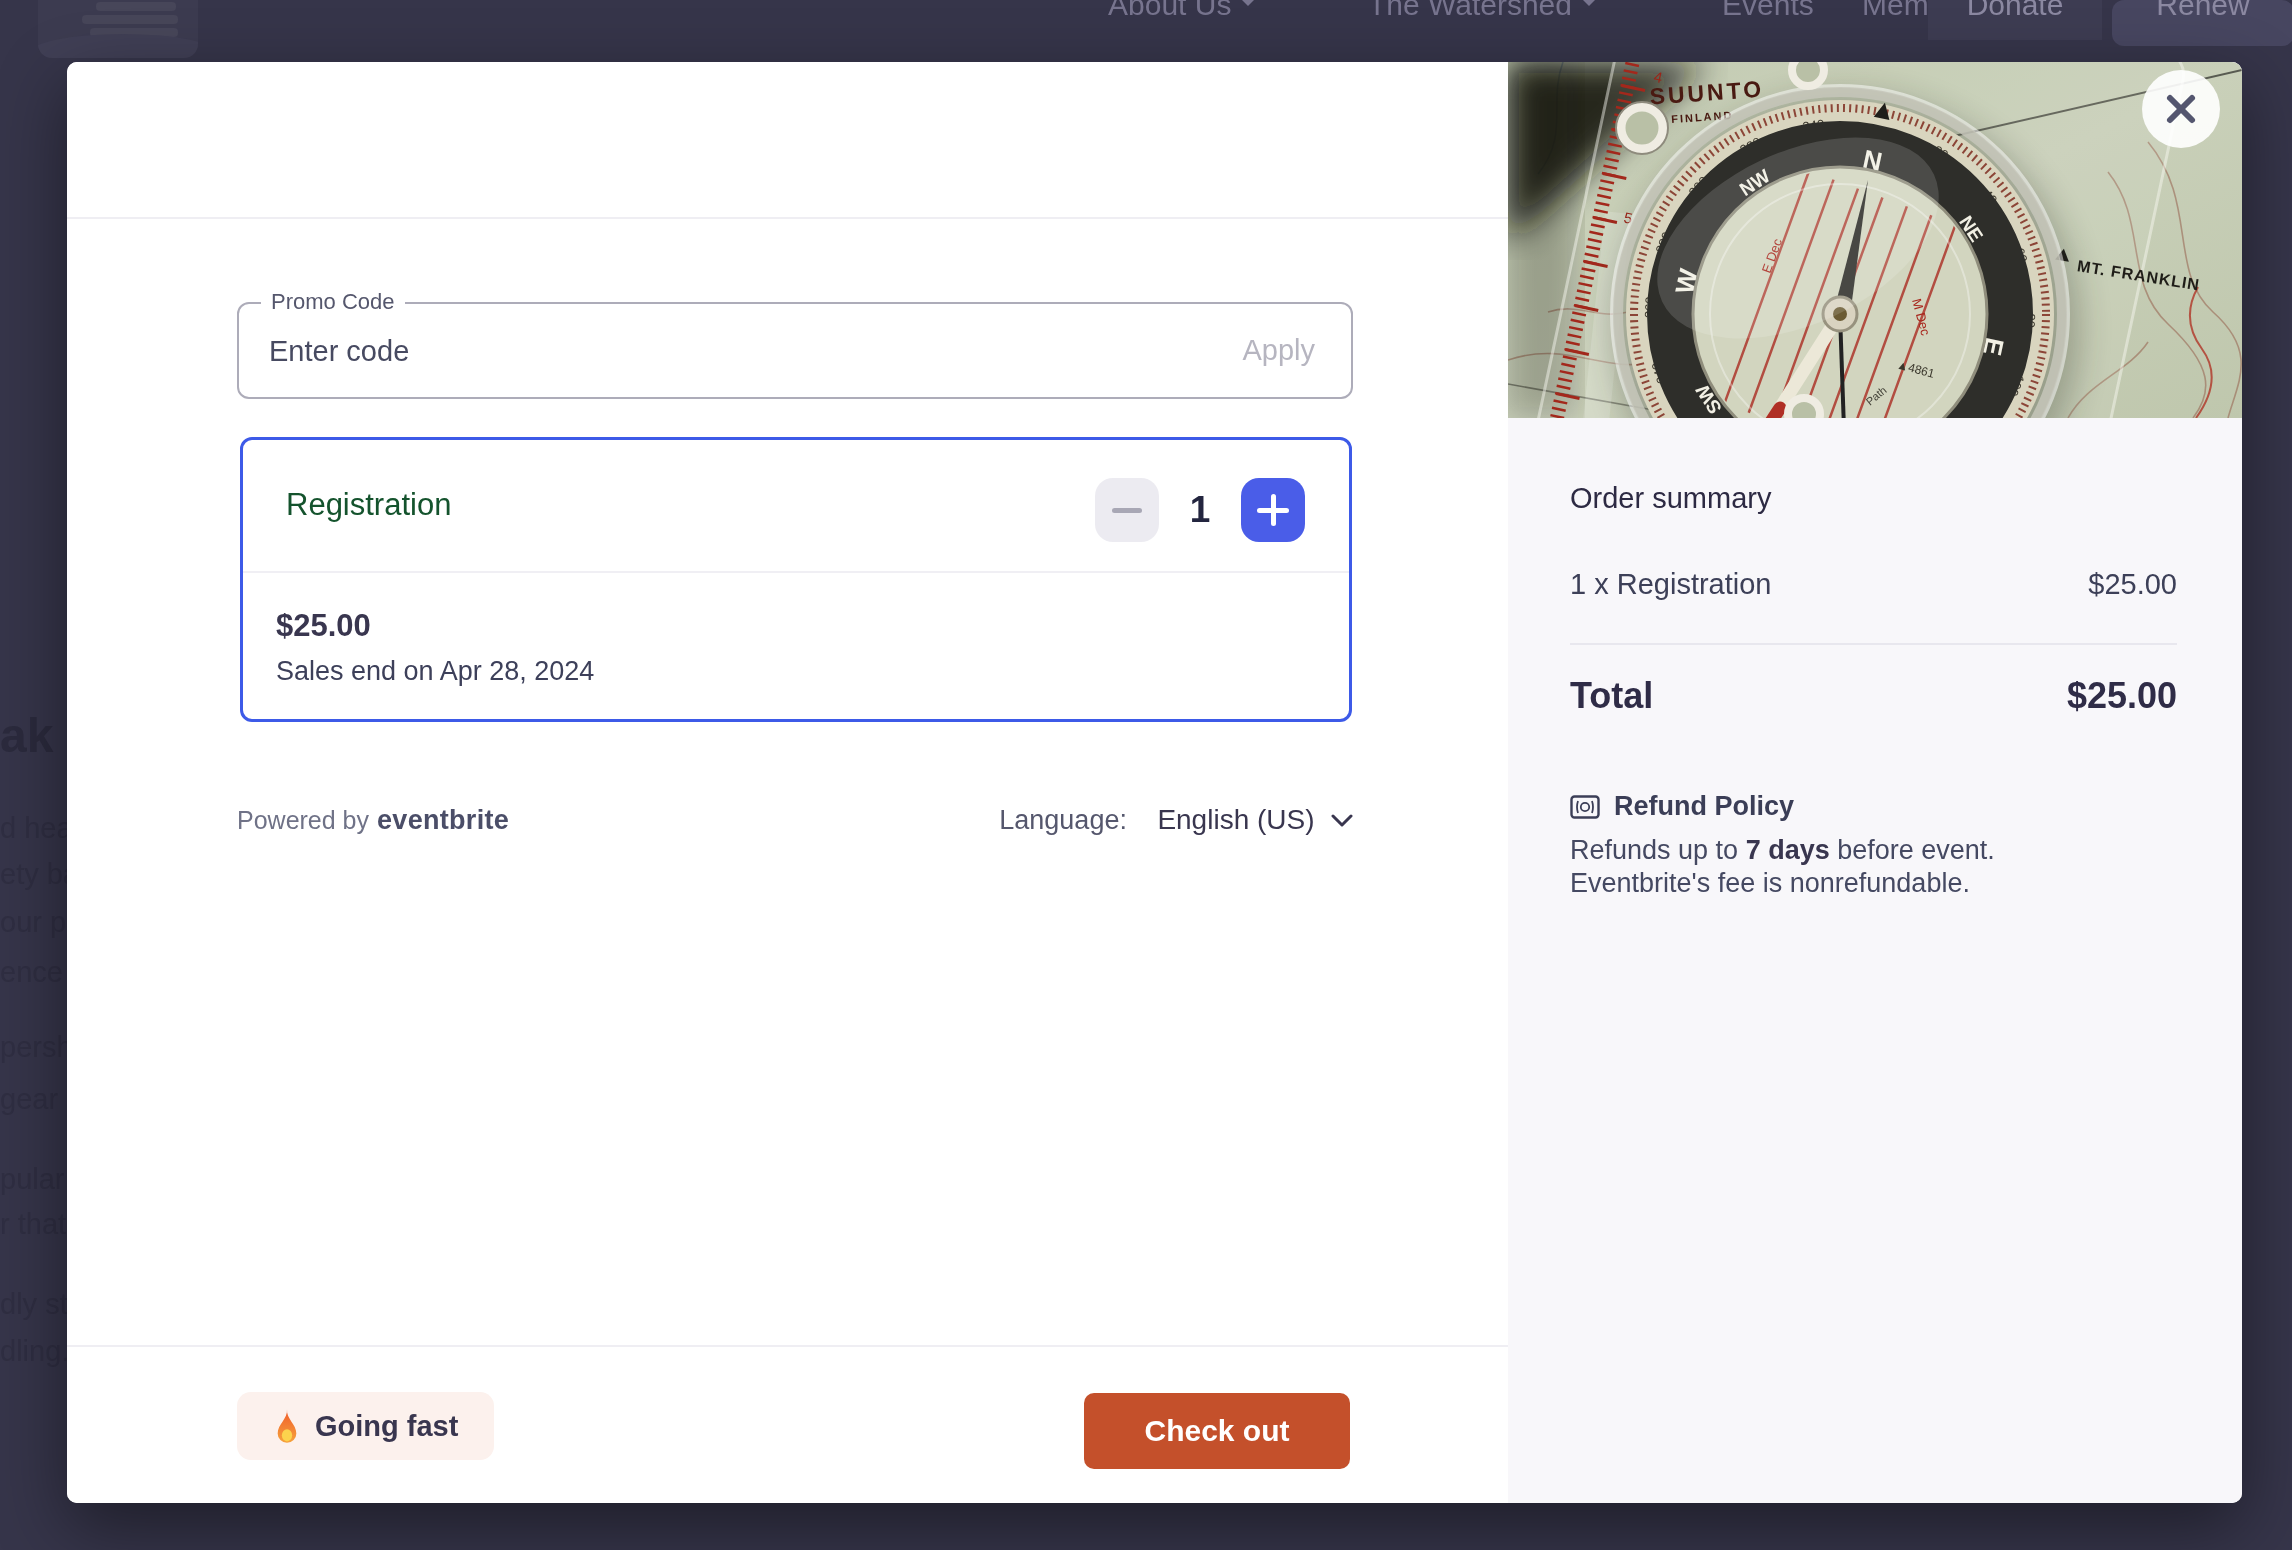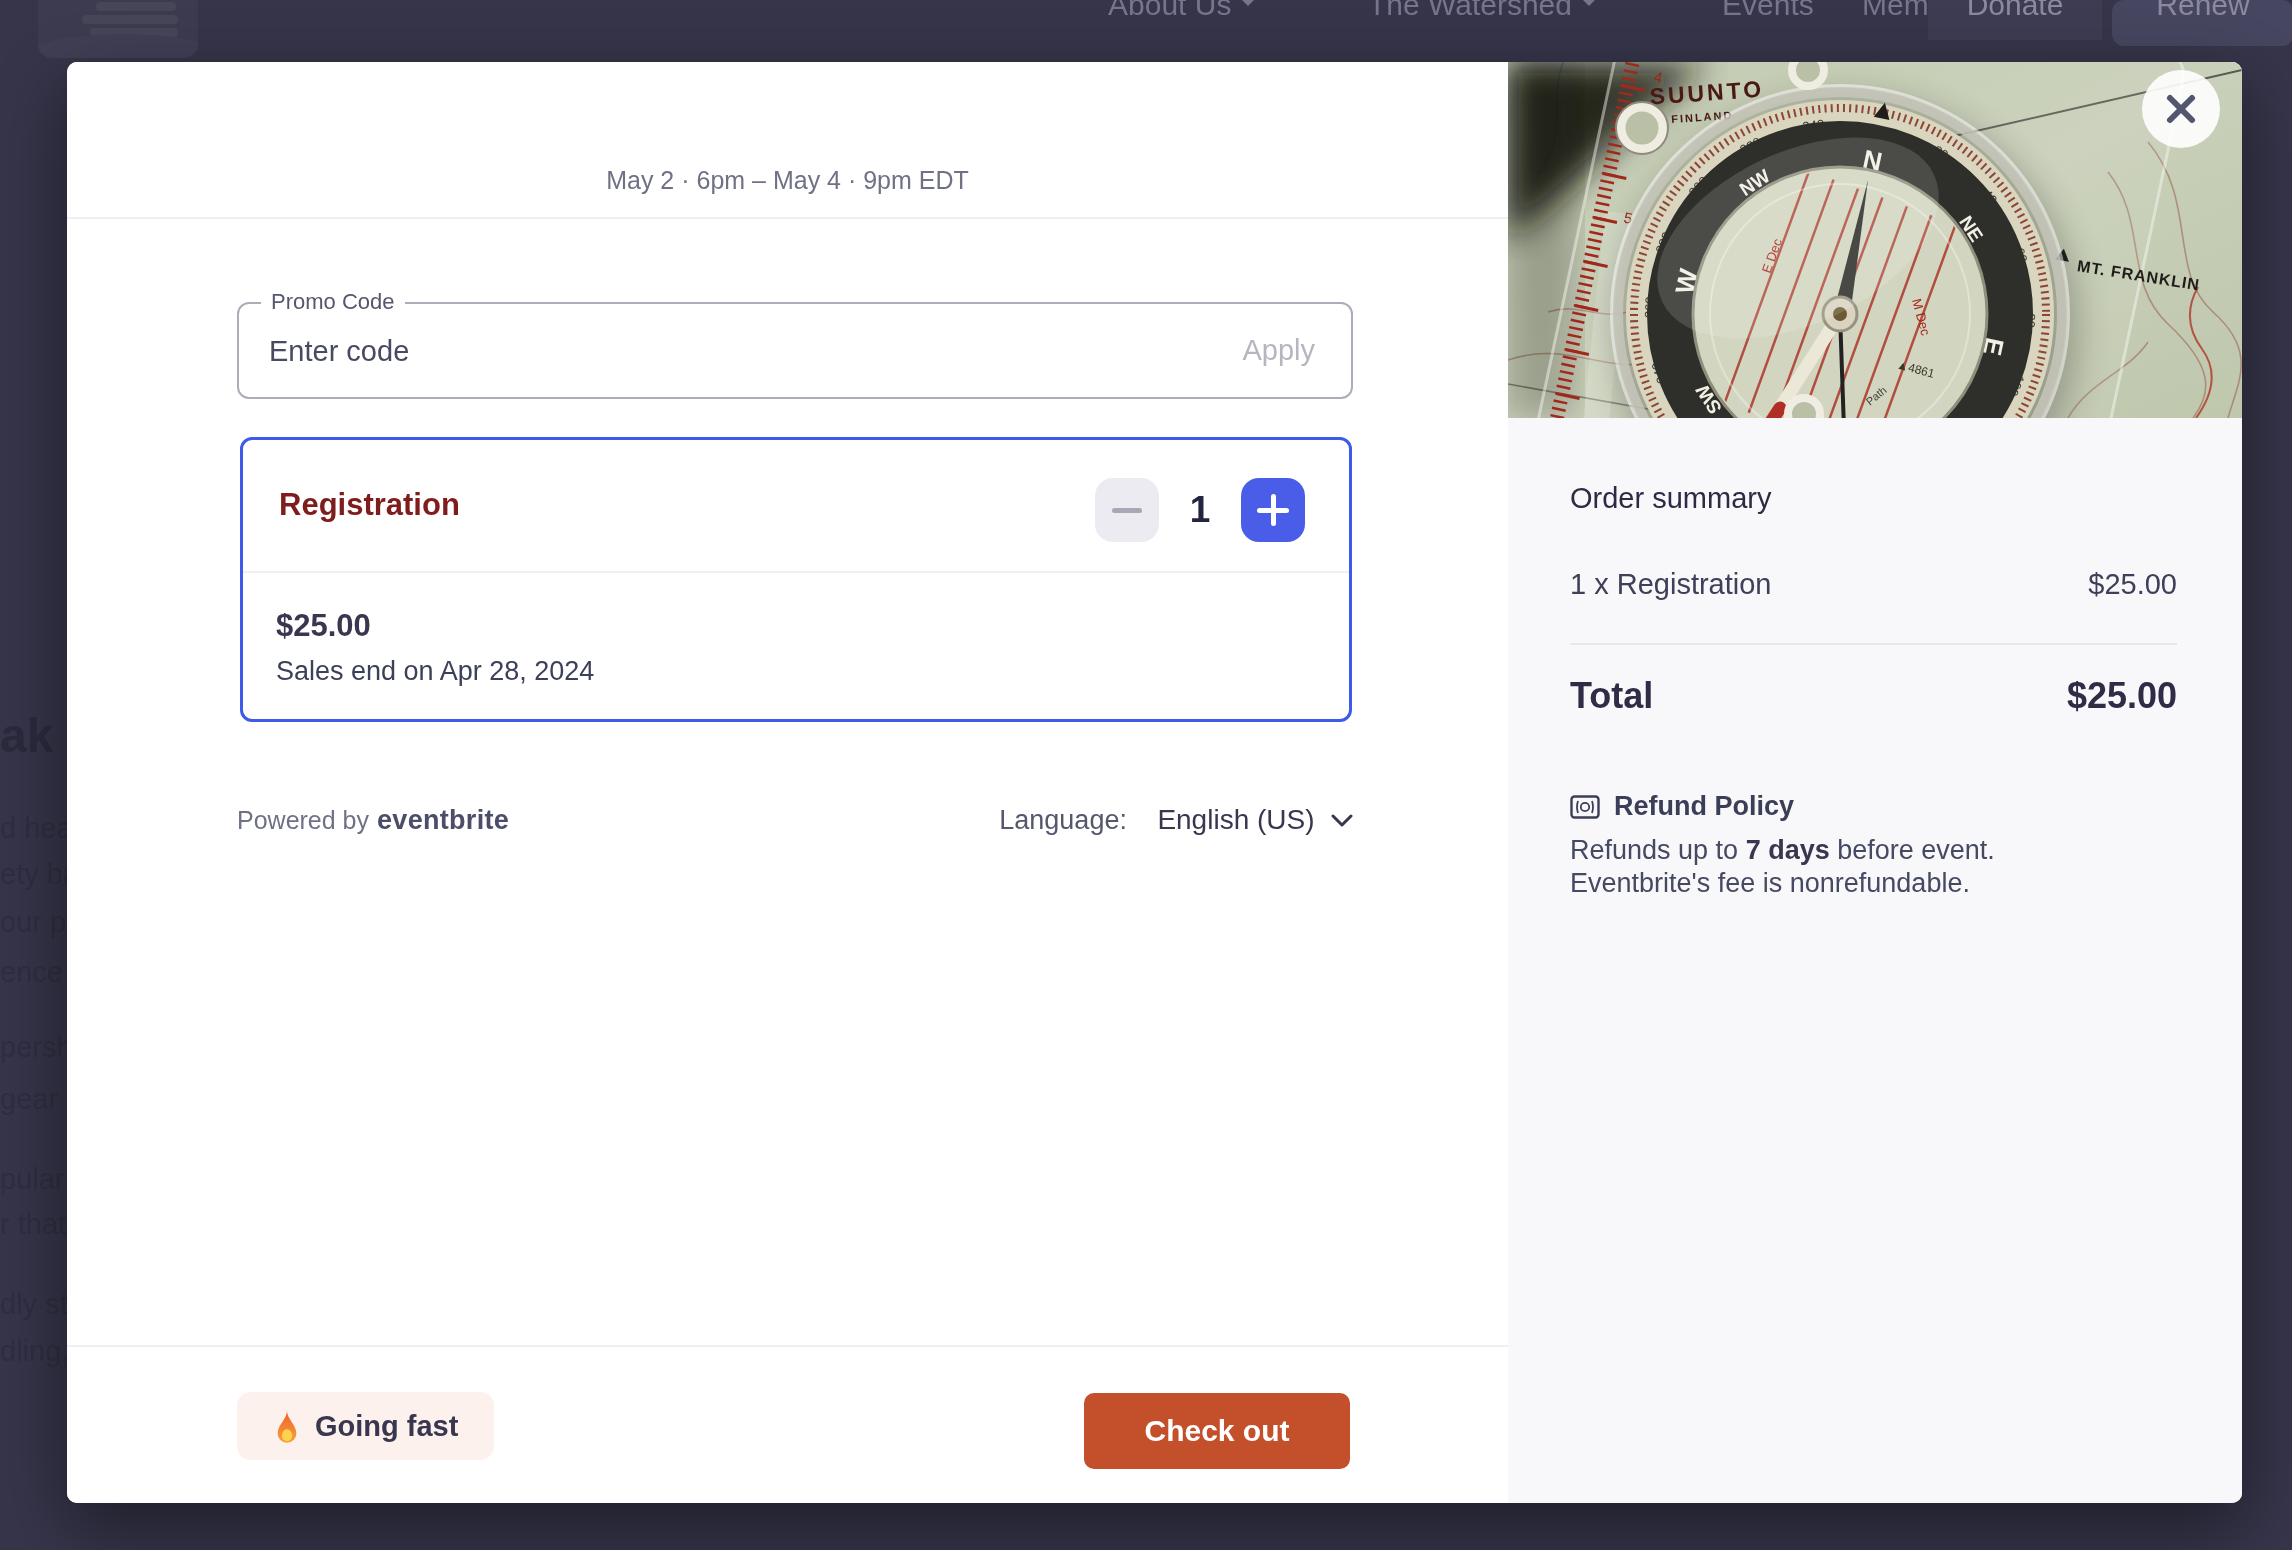--- a/index.html
+++ b/index.html
@@ -31,21 +31,21 @@
   #left-panel{position:relative;width:1441px;height:100%;background:#ffffff;flex:none;}
   .m-title{position:absolute;top:28px;left:0;width:100%;text-align:center;font-size:35px;font-weight:500;letter-spacing:.5px;color:#39364f;}
   .m-date{position:absolute;top:104px;left:0;width:100%;text-align:center;font-size:25px;color:#6f7287;}
   .m-head-divider{position:absolute;top:155px;left:0;right:0;height:2px;background:#efeef3;}
   .promo-box{position:absolute;left:170px;top:240px;width:1116px;height:97px;border:2px solid #adacb9;border-radius:12px;box-sizing:border-box;}
   .promo-label{position:absolute;top:-15px;left:22px;background:#fff;padding:0 10px;font-size:22px;color:#55576d;}
   .promo-input{position:absolute;left:28px;top:0;height:93px;width:780px;border:none;outline:none;background:transparent;font-size:29px;color:#3c3f56;font-family:inherit;}
   .promo-input::placeholder{color:#474a61;opacity:1;}
   .promo-apply{position:absolute;right:30px;top:0;height:93px;border:none;background:none;font-size:29px;color:#b6b5c0;font-family:inherit;cursor:pointer;}
   .ticket-card{position:absolute;left:173px;top:375px;width:1112px;height:285px;border:3px solid #3d5ae8;border-radius:12px;box-sizing:border-box;}
-  .ticket-name{position:absolute;left:36px;top:47px;font-size:31px;font-weight:700;color:#7f1d1d;}
+  .ticket-name{position:absolute;left:43px;top:47px;font-size:31px;font-weight:400;color:#14532d;}
   .stepper{position:absolute;right:44px;top:38px;display:flex;align-items:center;}
   .step-btn{width:64px;height:64px;border:none;border-radius:18px;display:flex;align-items:center;justify-content:center;cursor:pointer;padding:0;}
   .step-minus{background:#ecebf1;}
   .minus-bar{width:30px;height:5px;border-radius:3px;background:#a8a7b5;}
   .qty{width:82px;text-align:center;font-size:37px;font-weight:700;color:#23253f;}
   .step-plus{background:#4a5de8;position:relative;}
   .plus-h{position:absolute;left:16px;top:29.5px;width:32px;height:5px;border-radius:3px;background:#fff;}
   .plus-v{position:absolute;left:29.5px;top:16px;width:5px;height:32px;border-radius:3px;background:#fff;}
   .ticket-divider{position:absolute;left:0;right:0;top:131px;height:2px;background:#f0eff4;}
   .ticket-price{position:absolute;left:33px;top:168px;font-size:31px;font-weight:700;color:#39364f;}
@@ -110,21 +110,20 @@
     <div class="frag" style="top:1163px;">pular</div>
     <div class="frag" style="top:1208px;">r that</div>
     <div class="frag" style="top:1288px;">dly st</div>
     <div class="frag" style="top:1335px;">dling.</div>
   </div>
 </div>
 
 <div id="modal">
 
   <div id="left-panel">
-    <div class="m-date">May 2 · 6pm – May 4 · 9pm EDT</div>
     <div class="m-head-divider"></div>
 
     <div class="promo-box">
       <div class="promo-label">Promo Code</div>
       <input class="promo-input" type="text" placeholder="Enter code" style="">
       <button class="promo-apply">Apply</button>
     </div>
 
     <div class="ticket-card">
       <div class="ticket-name">Registration</div>

